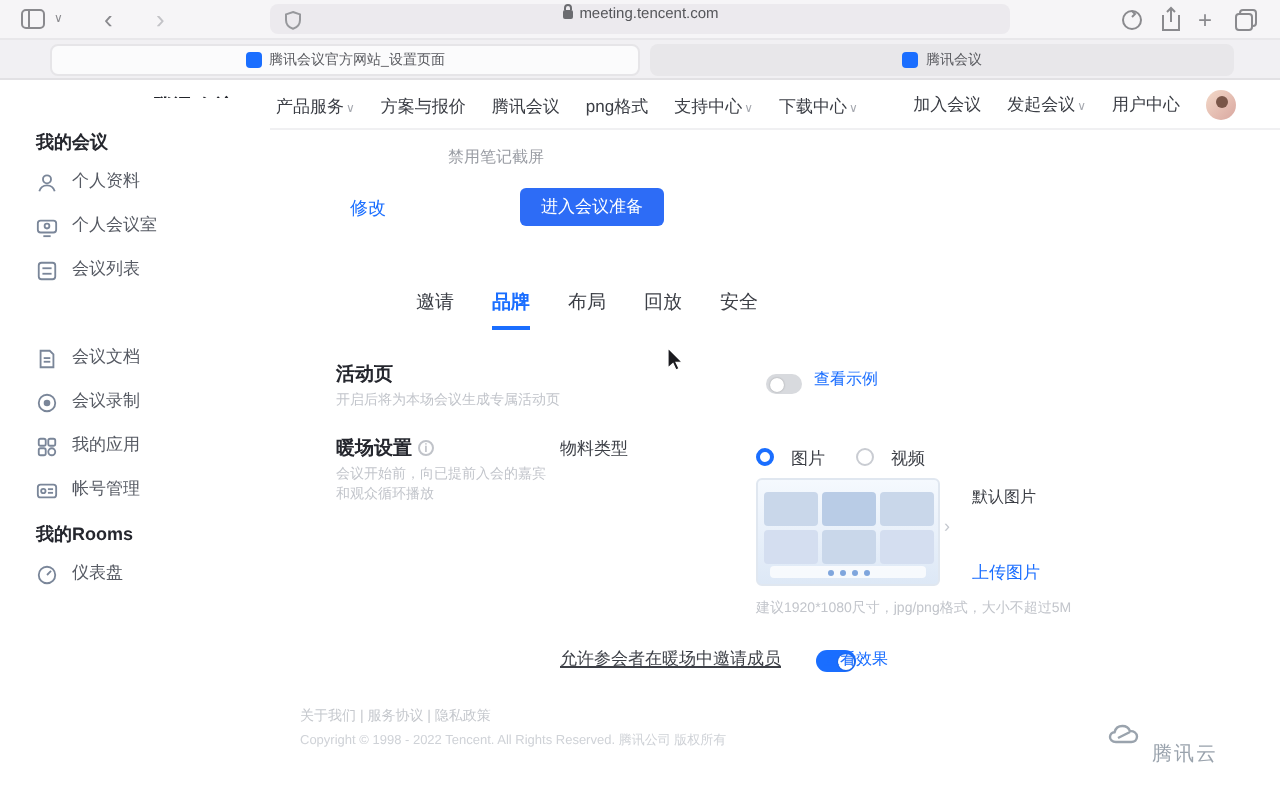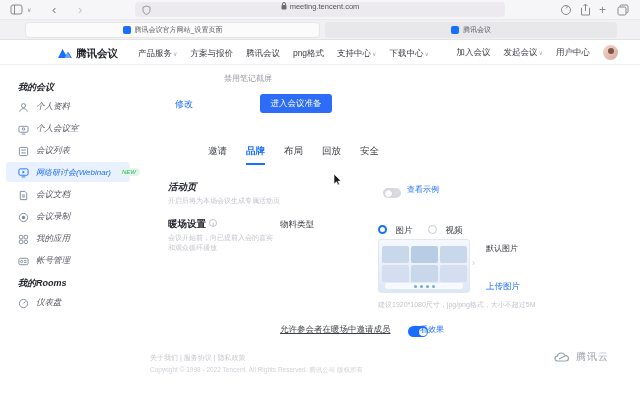--- a/index.html
+++ b/index.html
@@ -22,21 +22,21 @@
   .site-header { left:0; top:40px; width:640px; height:25px; background:#fff; border-bottom:1px solid #f0f0f2; }
   .brand-text { font-size:10.5px; font-weight:bold; color:#22242a; }
   .nav { display:flex; gap:13px; align-items:center; }
   .nav-item { font-size:8.5px; color:#3a3d44; white-space:nowrap; cursor:pointer; }
   .chev { font-size:6px; color:#a6a9b0; margin-left:1px; }
   .hdr-actions { display:flex; gap:13px; align-items:center; }
   .avatar { width:15px; height:15px; border-radius:50%; background:linear-gradient(135deg,#f3d9c8,#d9a7a0); overflow:hidden; position:relative; }
   .avatar::after { content:""; position:absolute; left:4.5px; top:3px; width:6px; height:6px; border-radius:50%; background:#7a5648; }
 
   
-  .sidebar { left:0; top:65px; width:135px; height:335px; background:#fff;font-style:italic; }
+  .sidebar { left:0; top:49px; width:135px; height:335px; background:#fff; }
   .side-section { position:absolute; left:18px; font-size:9px; font-weight:bold; color:#25272e; }
   .side-item { position:absolute; left:6px; width:124px; height:20px; display:flex; align-items:center; gap:7px; padding-left:12px; border-radius:4px; cursor:pointer; }
   .side-item .lbl { font-size:8.5px; color:#565a63; white-space:nowrap; }
   .side-item.active { background:#e9f1ff; }
   .side-item.active .lbl { color:#1a6eff; font-size:8px; }
   .sicon { width:11px; height:11px; flex:0 0 11px; }
   .badge { font-size:6px; color:#35b065; background:#e4f6ec; border-radius:6px; padding:1px 4px; line-height:1; }
 
   
   .note { font-size:8px; color:#9a9da4; }
@@ -63,21 +63,21 @@
   .tile { position:absolute; width:27px; height:17px; background:#c9d7ea; border-radius:2px; }
   .person { position:absolute; left:50%; transform:translateX(-50%); }
   .person .head { width:5px; height:5px; border-radius:50%; background:#f2f6fb; margin:2px auto 0; }
   .person .bod { width:9px; height:5px; border-radius:4px 4px 0 0; background:#f2f6fb; margin-top:1px; }
   .thumb-bar { position:absolute; left:6px; right:6px; bottom:3px; height:6px; border-radius:2px; background:rgba(255,255,255,.75); display:flex; gap:3px; align-items:center; justify-content:center; }
   .thumb-bar i { width:3px; height:3px; border-radius:50%; background:#7fa6dd; }
 
   .footer-links { font-size:7px; color:#c5c8cd; }
   .copyright { font-size:6.5px; color:#cfd2d7; }
   .cloud-brand { display:flex; align-items:center; gap:4px; color:#9aa3ad; }
-  .cloud-text { font-size:10px; color:#9aa3ad; letter-spacing:1px; }
+  .cloud-text { font-size:10px; color:#9aa3ad; letter-spacing:1px;margin-top:20px; }
   svg { display:block; }
 </style>
 </head>
 <body>
 
 <div id="screen">
 
   
   <div class="abs chrome">
     <span class="abs chrome-icon" style="left:10px;top:0;">
@@ -184,29 +184,20 @@
       <span class="lbl">个人会议室</span>
     </div>
     <div class="side-item" style="top:76px;">
       <svg class="sicon" viewBox="0 0 12 12">
           <rect x="1.5" y="1.5" width="9" height="9" rx="1.5" fill="none" stroke="#7a8699"></rect>
           <line x1="3.5" y1="4.5" x2="8.5" y2="4.5" stroke="#7a8699"></line>
           <line x1="3.5" y1="7.5" x2="8.5" y2="7.5" stroke="#7a8699"></line>
         </svg>
       <span class="lbl">会议列表</span>
     </div>
-    <div class="side-item active" style="top:97px;">
-      <svg class="sicon" viewBox="0 0 12 12">
-          <rect x="1" y="2" width="10" height="7" rx="1.5" fill="none" stroke="#1a6eff"></rect>
-          <path d="M5 4 L7.5 5.5 L5 7 Z" fill="#1a6eff"></path>
-          <line x1="4" y1="10.8" x2="8" y2="10.8" stroke="#1a6eff"></line>
-        </svg>
-      <span class="lbl">网络研讨会(Webinar)</span>
-      <span class="badge">NEW</span>
-    </div>
     <div class="side-item" style="top:120px;">
       <svg class="sicon" viewBox="0 0 12 12">
           <path d="M2.5 1.5 H7.5 L9.5 3.5 V10.5 H2.5 Z" fill="none" stroke="#7a8699"></path>
           <line x1="4.2" y1="5.5" x2="7.8" y2="5.5" stroke="#7a8699"></line>
           <line x1="4.2" y1="7.5" x2="7.8" y2="7.5" stroke="#7a8699"></line>
         </svg>
       <span class="lbl">会议文档</span>
     </div>
     <div class="side-item" style="top:142px;">
       <svg class="sicon" viewBox="0 0 12 12">
@@ -254,21 +245,21 @@
 
   <div class="abs tabs" style="left:168px;top:145px;margin-left:40px;">
     <span class="tab">邀请</span>
     <span class="tab active">品牌</span>
     <span class="tab">布局</span>
     <span class="tab">回放</span>
     <span class="tab">安全</span>
   </div>
 
   
-  <span class="abs sec-title" style="left:168px;top:181px;font-style:italic;">活动页</span>
+  <span class="abs sec-title" style="left:168px;top:181px;">活动页</span>
   <span class="abs sec-desc" style="left:168px;top:196px;">开启后将为本场会议生成专属活动页</span>
   <span class="abs toggle off" style="left:383px;top:184px;"><span class="knob"></span></span>
   <span class="abs link-blue" style="left:407px;top:184px;font-size:8px;">查看示例</span>
 
   
   <span class="abs sec-title" style="left:168px;top:218px;"><span>暖场设置</span><span class="info-i">i</span></span>
   <span class="abs sec-desc" style="left:168px;top:233px;width:108px;">会议开始前，向已提前入会的嘉宾和观众循环播放</span>
 
   <span class="abs field-label" style="left:280px;top:219px;">物料类型</span>
 

